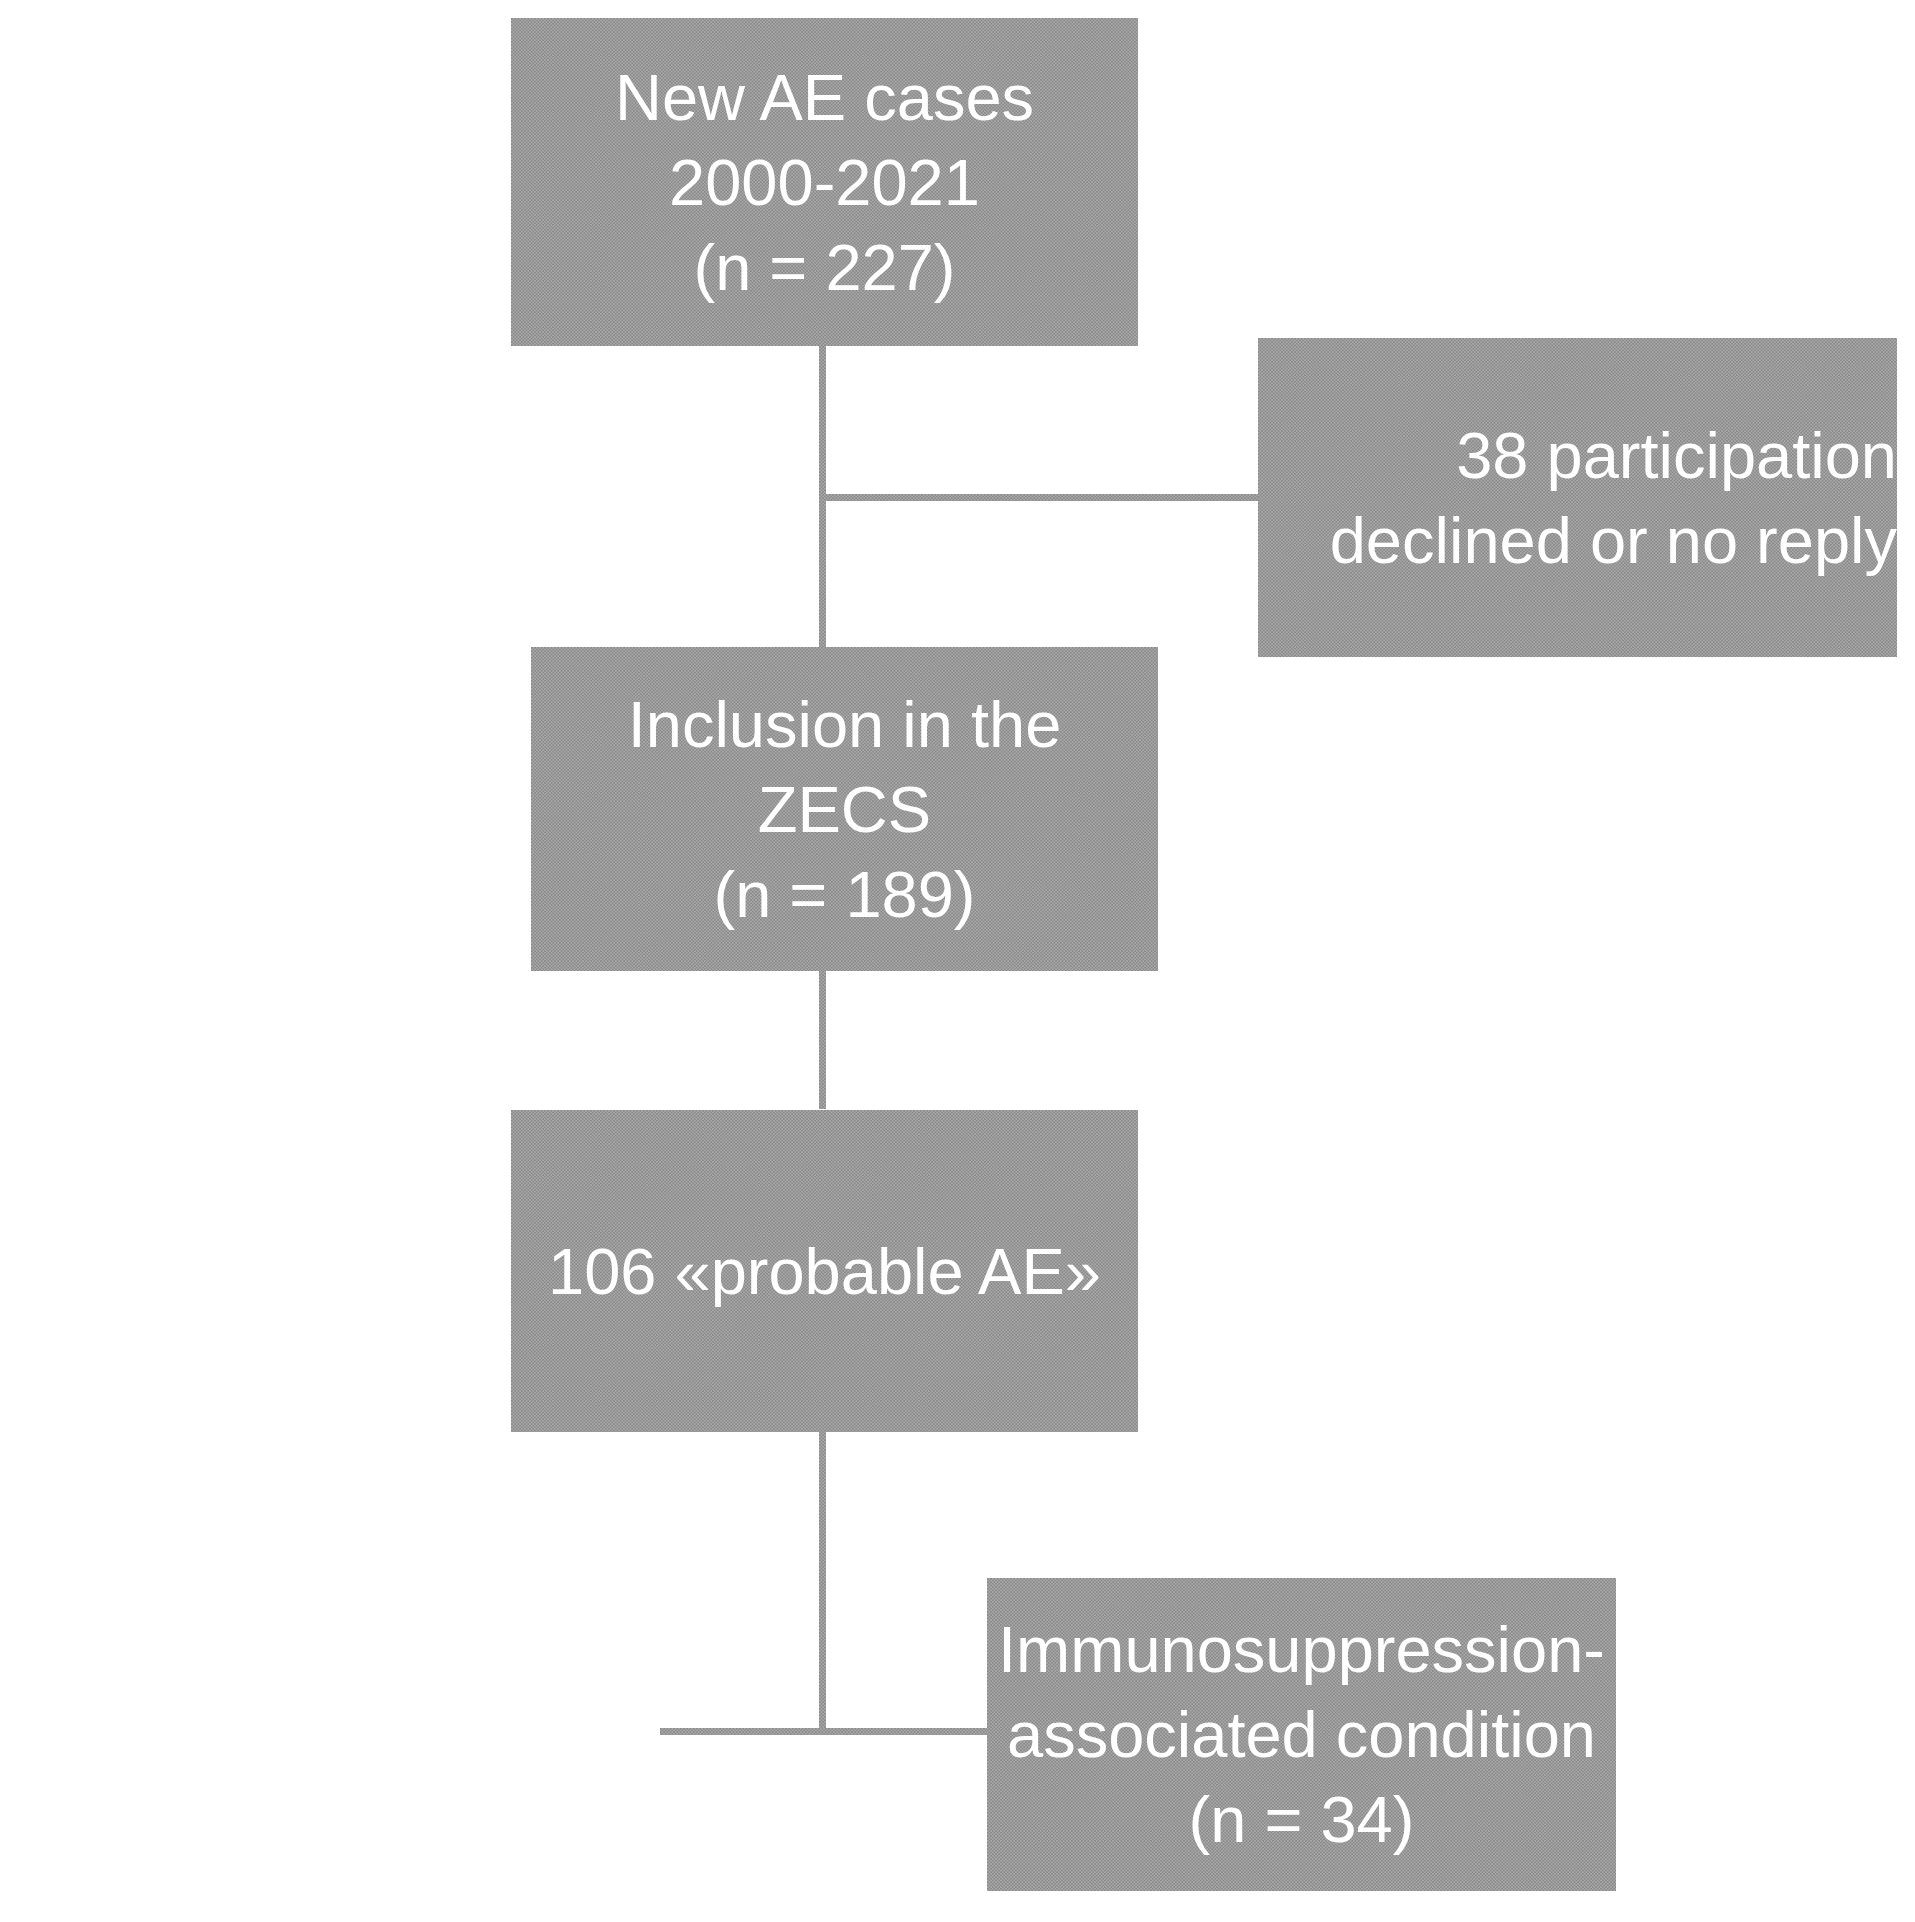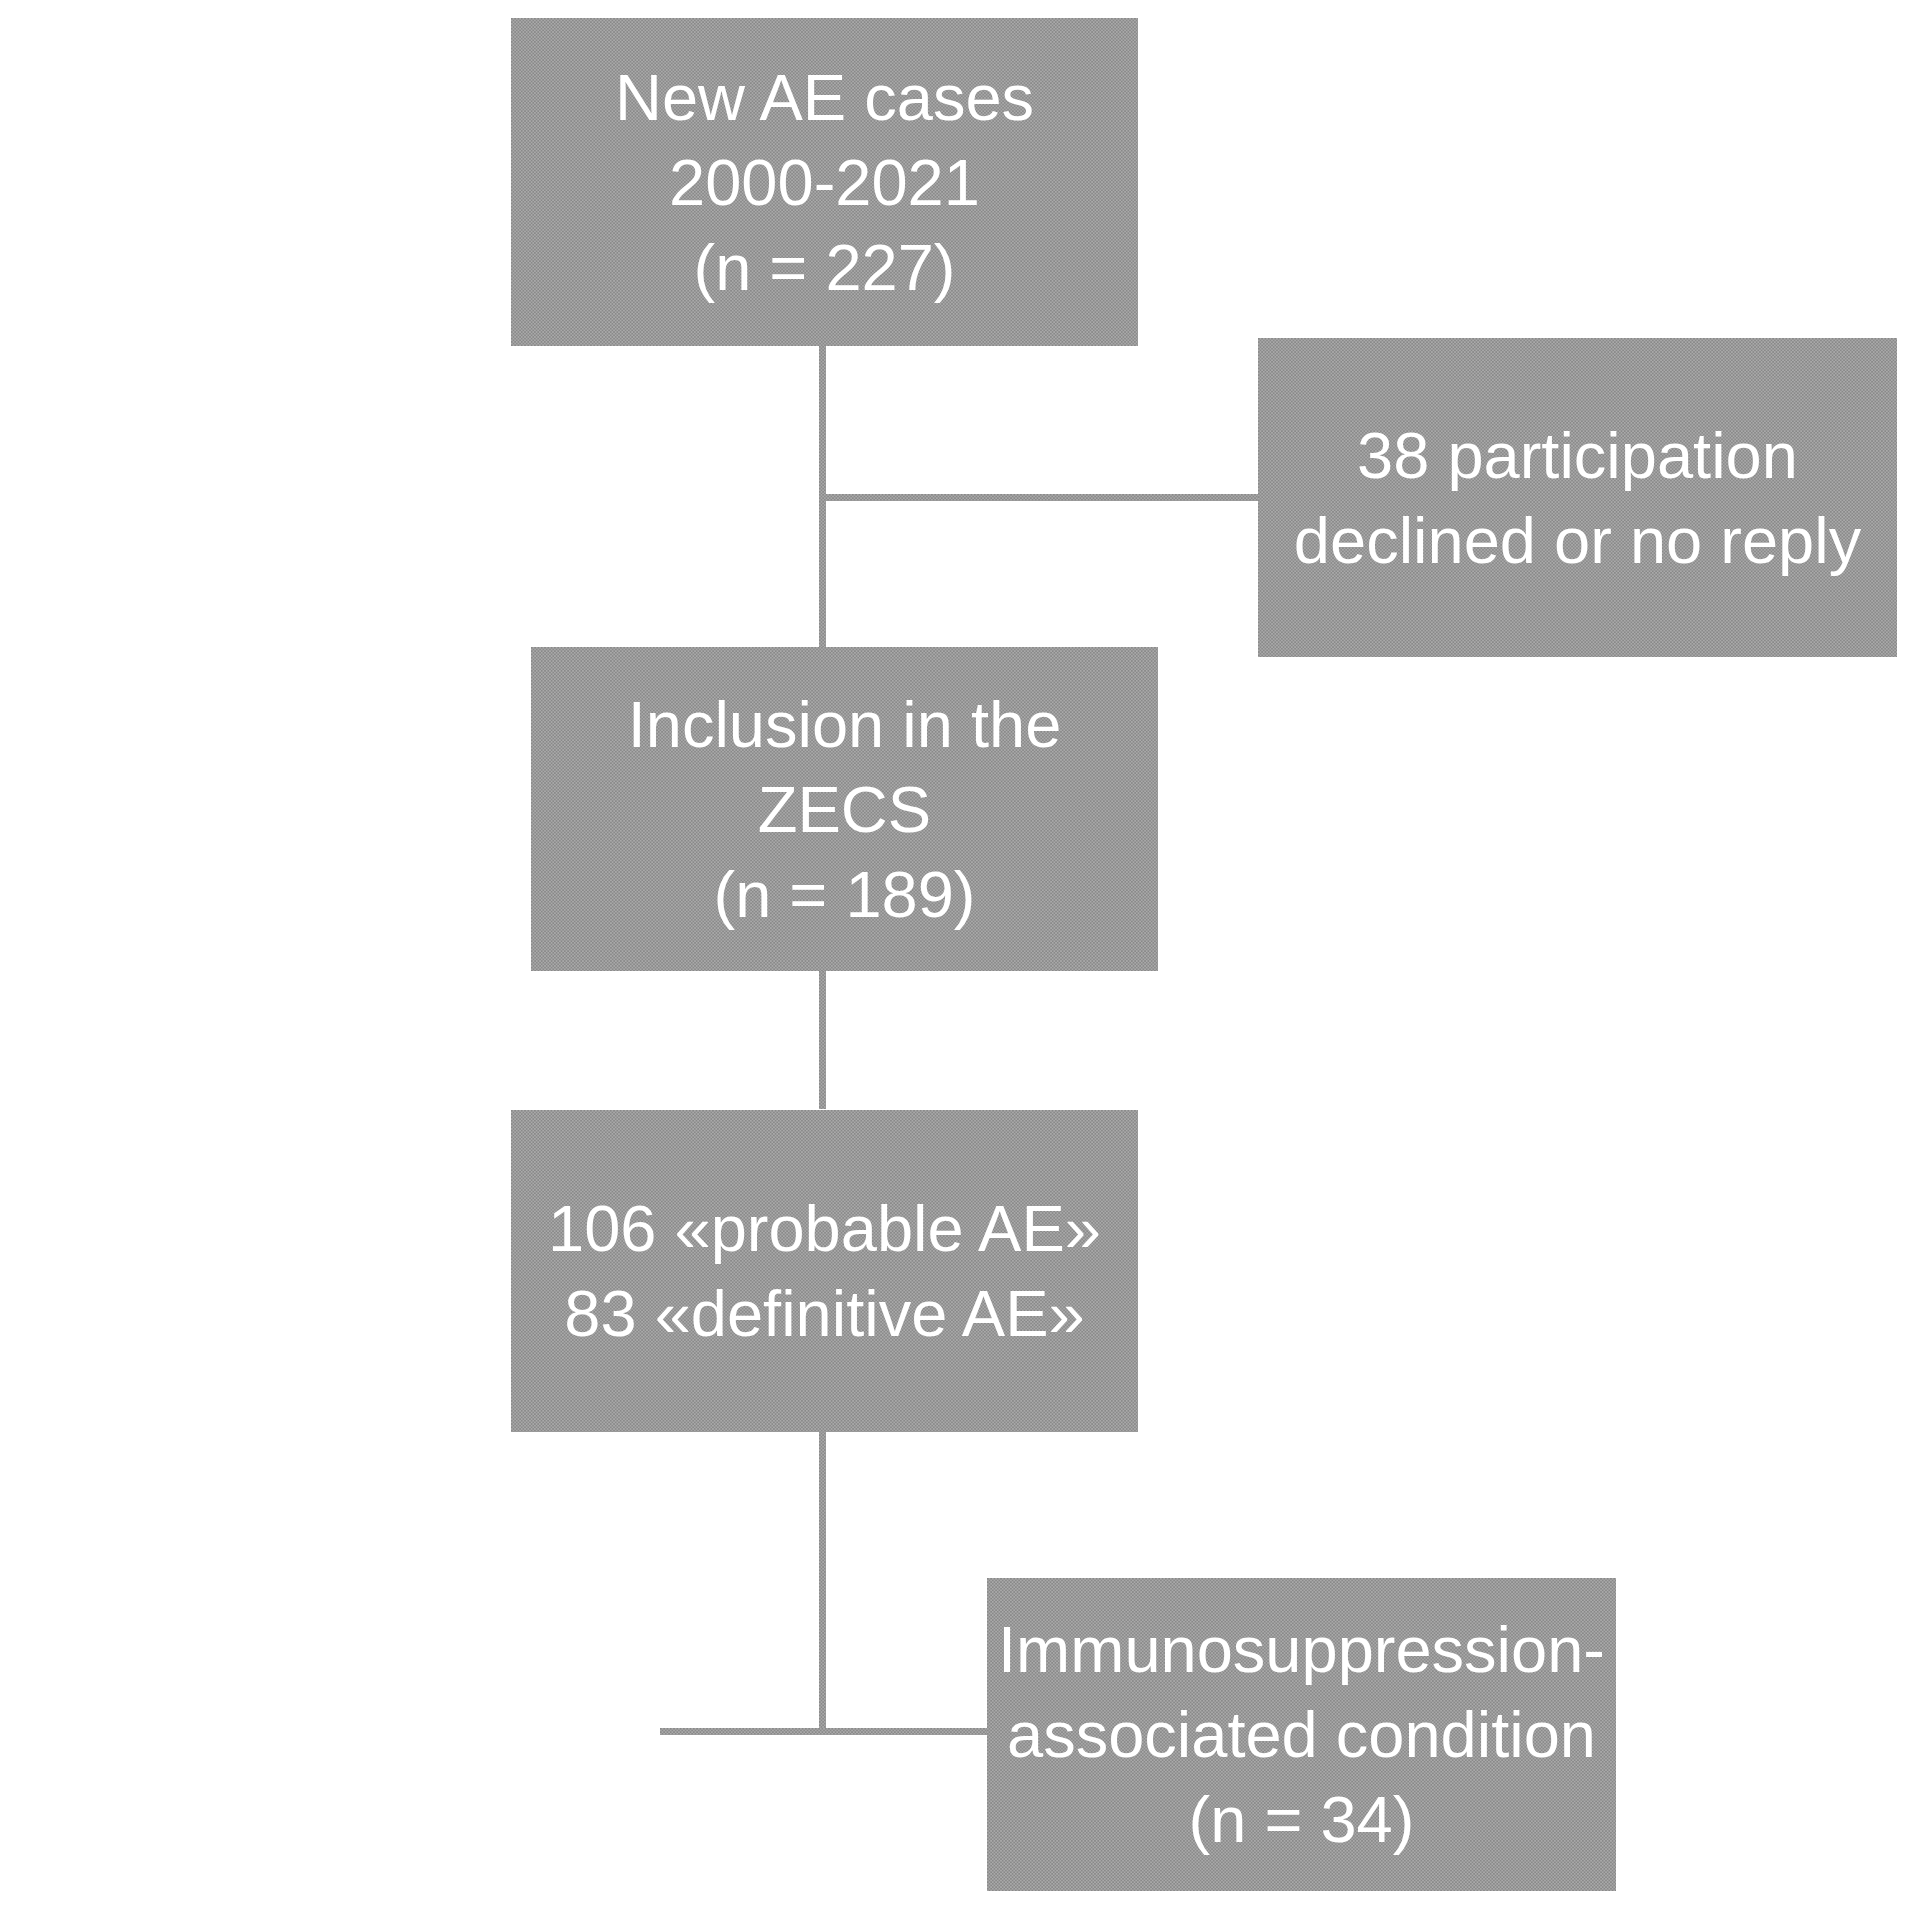--- a/index.html
+++ b/index.html
@@ -54,34 +54,33 @@
   <div class="edge" style="left:819px; top:971px; width:6.5px; height:138px;"></div>
   <div class="edge" style="left:819px; top:1431px; width:6.5px; height:303px;"></div>
   <div class="edge" style="left:660px; top:1728px; width:327px; height:6.5px;"></div>
 
   <div class="node" style="left:511px; top:18px; width:627px; height:328px;">
     <span class="line">New AE cases</span>
     <span class="line">2000-2021</span>
     <span class="line">(n = 227)</span>
   </div>
 
-  <div class="node" style="left:1258px; top:338px; width:639px; height:319px;">
+  <div class="node" style="left:1258px; top:338px; width:639px; height:319px;align-items:flex-end;">
     <span class="line">38 participation</span>
     <span class="line">declined or no reply</span>
   </div>
 
   <div class="node" style="left:531px; top:647px; width:627px; height:324px;">
     <span class="line">Inclusion in the</span>
     <span class="line">ZECS</span>
     <span class="line">(n = 189)</span>
   </div>
 
   <div class="node" style="left:511px; top:1110px; width:627px; height:322px;">
     <span class="line">106 «probable AE»</span>
-    <span class="line">83 «definitive AE»</span>
   </div>
 
 
   <div class="node" style="left:987px; top:1578px; width:629px; height:313px;">
     <span class="line">Immunosuppression-</span>
     <span class="line">associated condition</span>
     <span class="line">(n = 34)</span>
   </div>
 
 </div>

